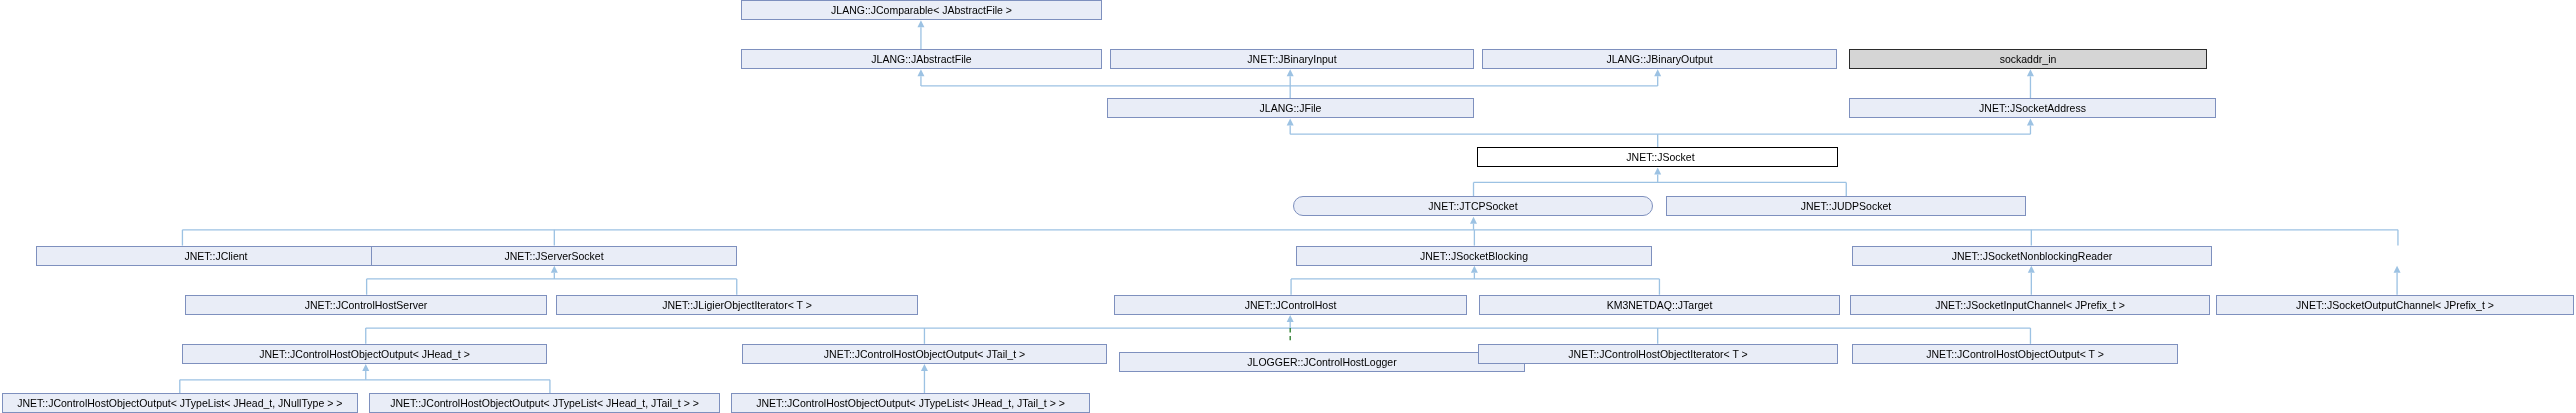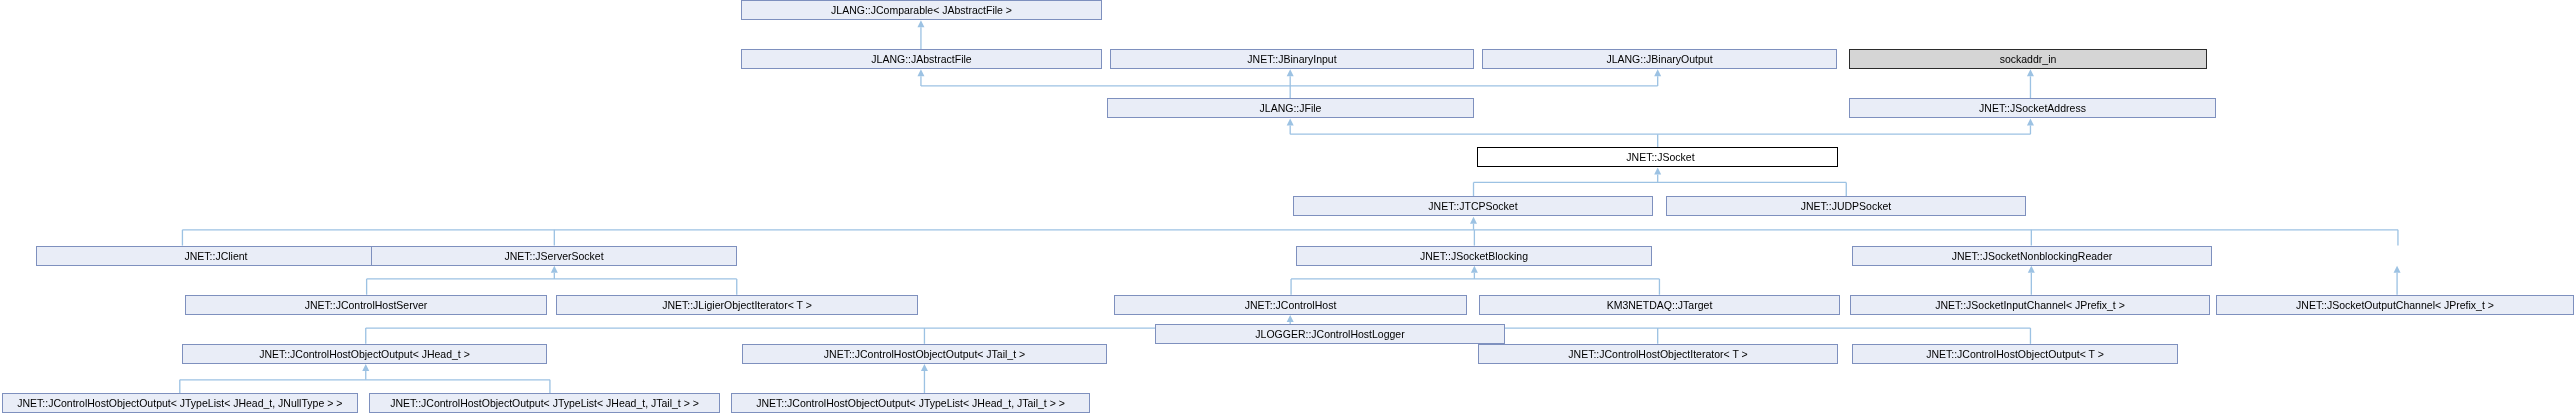--- a/index.html
+++ b/index.html
@@ -148,34 +148,34 @@
     </svg>
 
 <div class="node" style="left: 741px; top: 0px; width: 361px;">JLANG::JComparable&lt; JAbstractFile &gt;</div>
     <div class="node" style="left: 741px; top: 49px; width: 361px;">JLANG::JAbstractFile</div>
     <div class="node" style="left: 1110px; top: 49px; width: 364px;">JNET::JBinaryInput</div>
     <div class="node" style="left: 1482px; top: 49px; width: 355px;">JLANG::JBinaryOutput</div>
     <div class="node plain" style="left: 1849px; top: 49px; width: 358px;">sockaddr_in</div>
     <div class="node" style="left: 1107px; top: 98px; width: 367px; text-align: center;">JLANG::JFile</div>
     <div class="node" style="left: 1849px; top: 98px; width: 367px;">JNET::JSocketAddress</div>
     <div class="node current" style="left: 1477px; top: 147px; width: 361px;">JNET::JSocket</div>
-    <div class="node" style="left: 1293px; top: 196px; width: 360px;">JNET::JTCPSocket</div>
+    <div class="node" style="left: 1293px; top: 196px; width: 360px; border-radius: 10px;">JNET::JTCPSocket</div>
     <div class="node" style="left: 1666px; top: 196px; width: 360px;">JNET::JUDPSocket</div>
     <div class="node" style="left: 12px; top: 246px; width: 360px; margin-left: 24px;">JNET::JClient</div>
     <div class="node" style="left: 371px; top: 246px; width: 366px;">JNET::JServerSocket</div>
     <div class="node" style="left: 1296px; top: 246px; width: 356px;">JNET::JSocketBlocking</div>
     <div class="node" style="left: 1852px; top: 246px; width: 360px;">JNET::JSocketNonblockingReader</div>
     <div class="node" style="left: 185px; top: 295px; width: 362px;">JNET::JControlHostServer</div>
     <div class="node" style="left: 556px; top: 295px; width: 362px;">JNET::JLigierObjectIterator&lt; T &gt;</div>
     <div class="node" style="left: 1114px; top: 295px; width: 353px;">JNET::JControlHost</div>
     <div class="node" style="left: 1479px; top: 295px; width: 361px;">KM3NETDAQ::JTarget</div>
     <div class="node" style="left: 1850px; top: 295px; width: 360px;">JNET::JSocketInputChannel&lt; JPrefix_t &gt;</div>
     <div class="node" style="left: 2216px; top: 295px; width: 358px;">JNET::JSocketOutputChannel&lt; JPrefix_t &gt;</div>
     <div class="node" style="left: 182px; top: 344px; width: 365px;">JNET::JControlHostObjectOutput&lt; JHead_t &gt;</div>
     <div class="node" style="left: 742px; top: 344px; width: 365px;">JNET::JControlHostObjectOutput&lt; JTail_t &gt;</div>
-    <div class="node" style="left: 1119px; top: 324px; width: 350px; margin-left: 36px;">JLOGGER::JControlHostLogger</div>
+    <div class="node" style="left: 1119px; top: 352px; width: 406px;">JLOGGER::JControlHostLogger</div>
     <div class="node" style="left: 1478px; top: 344px; width: 360px;">JNET::JControlHostObjectIterator&lt; T &gt;</div>
     <div class="node" style="left: 1852px; top: 344px; width: 326px;">JNET::JControlHostObjectOutput&lt; T &gt;</div>
     <div class="node" style="left: 1.8px; top: 393px; width: 356px;">JNET::JControlHostObjectOutput&lt; JTypeList&lt; JHead_t, JNullType &gt; &gt;</div>
     <div class="node" style="left: 369px; top: 393px; width: 351px;">JNET::JControlHostObjectOutput&lt; JTypeList&lt; JHead_t, JTail_t &gt; &gt;</div>
     <div class="node" style="left: 731px; top: 393px; width: 359px;">JNET::JControlHostObjectOutput&lt; JTypeList&lt; JHead_t, JTail_t &gt; &gt;</div>
   </div>
 
 
 </body></html>

